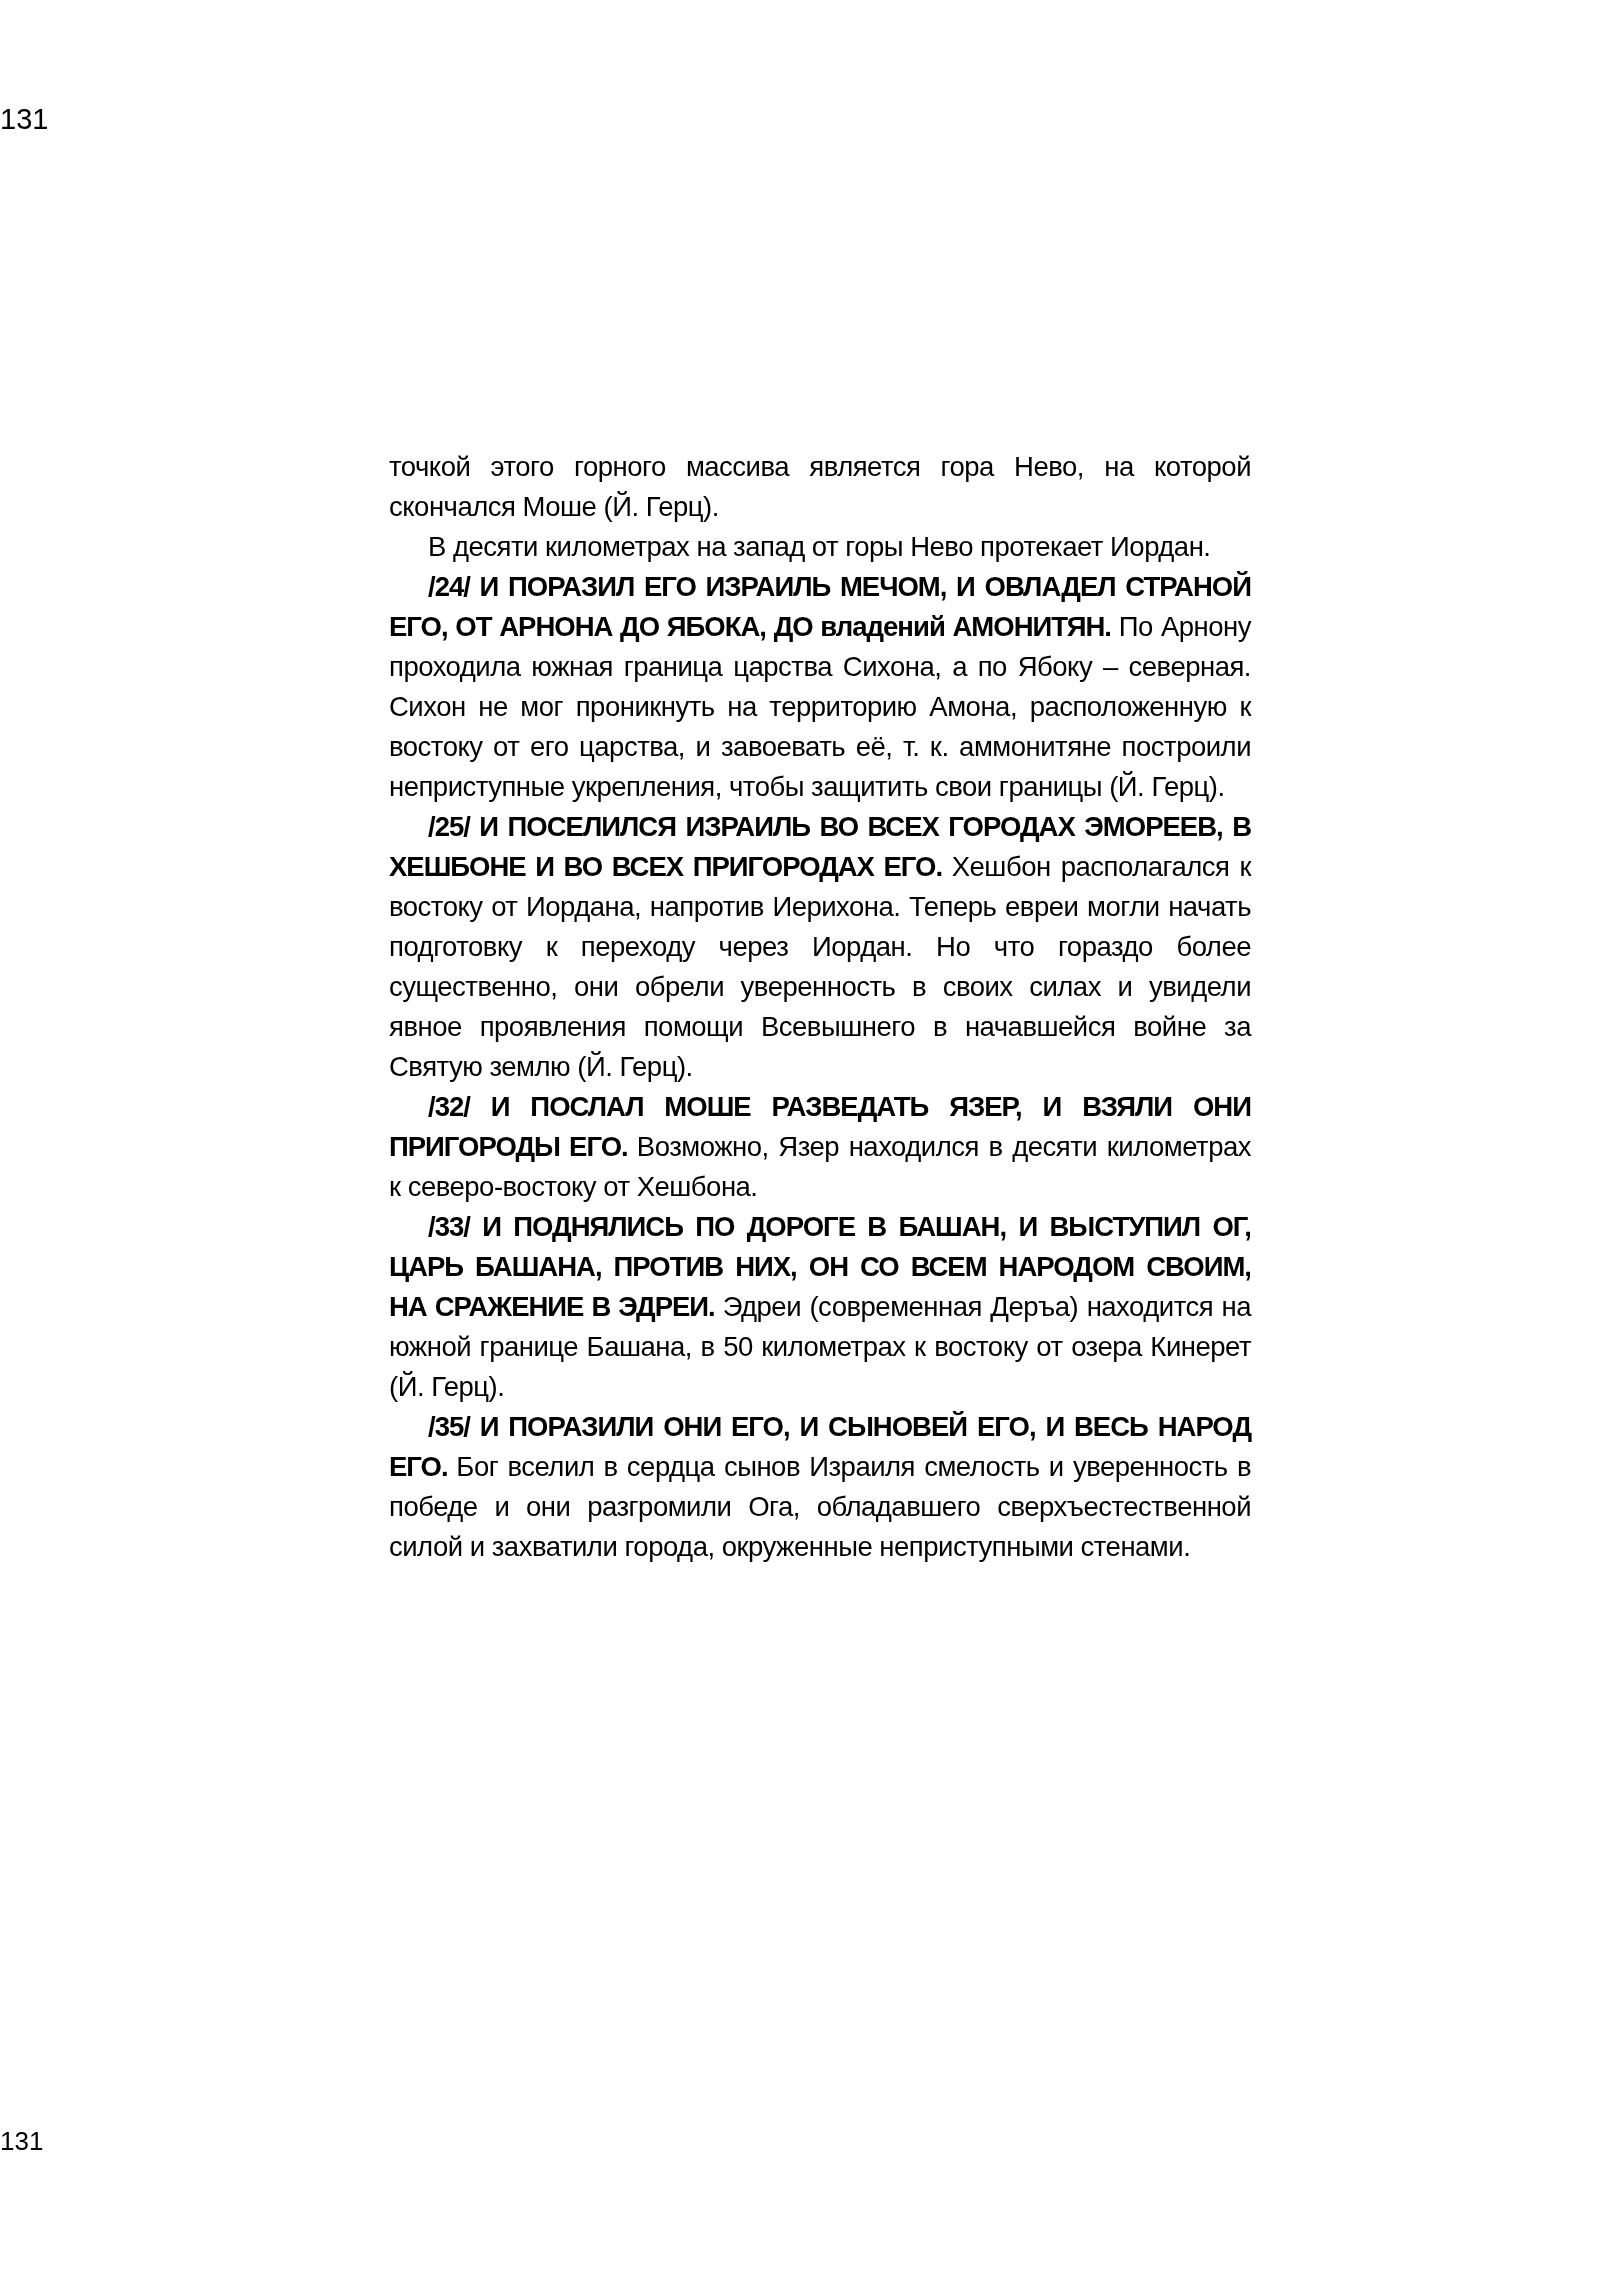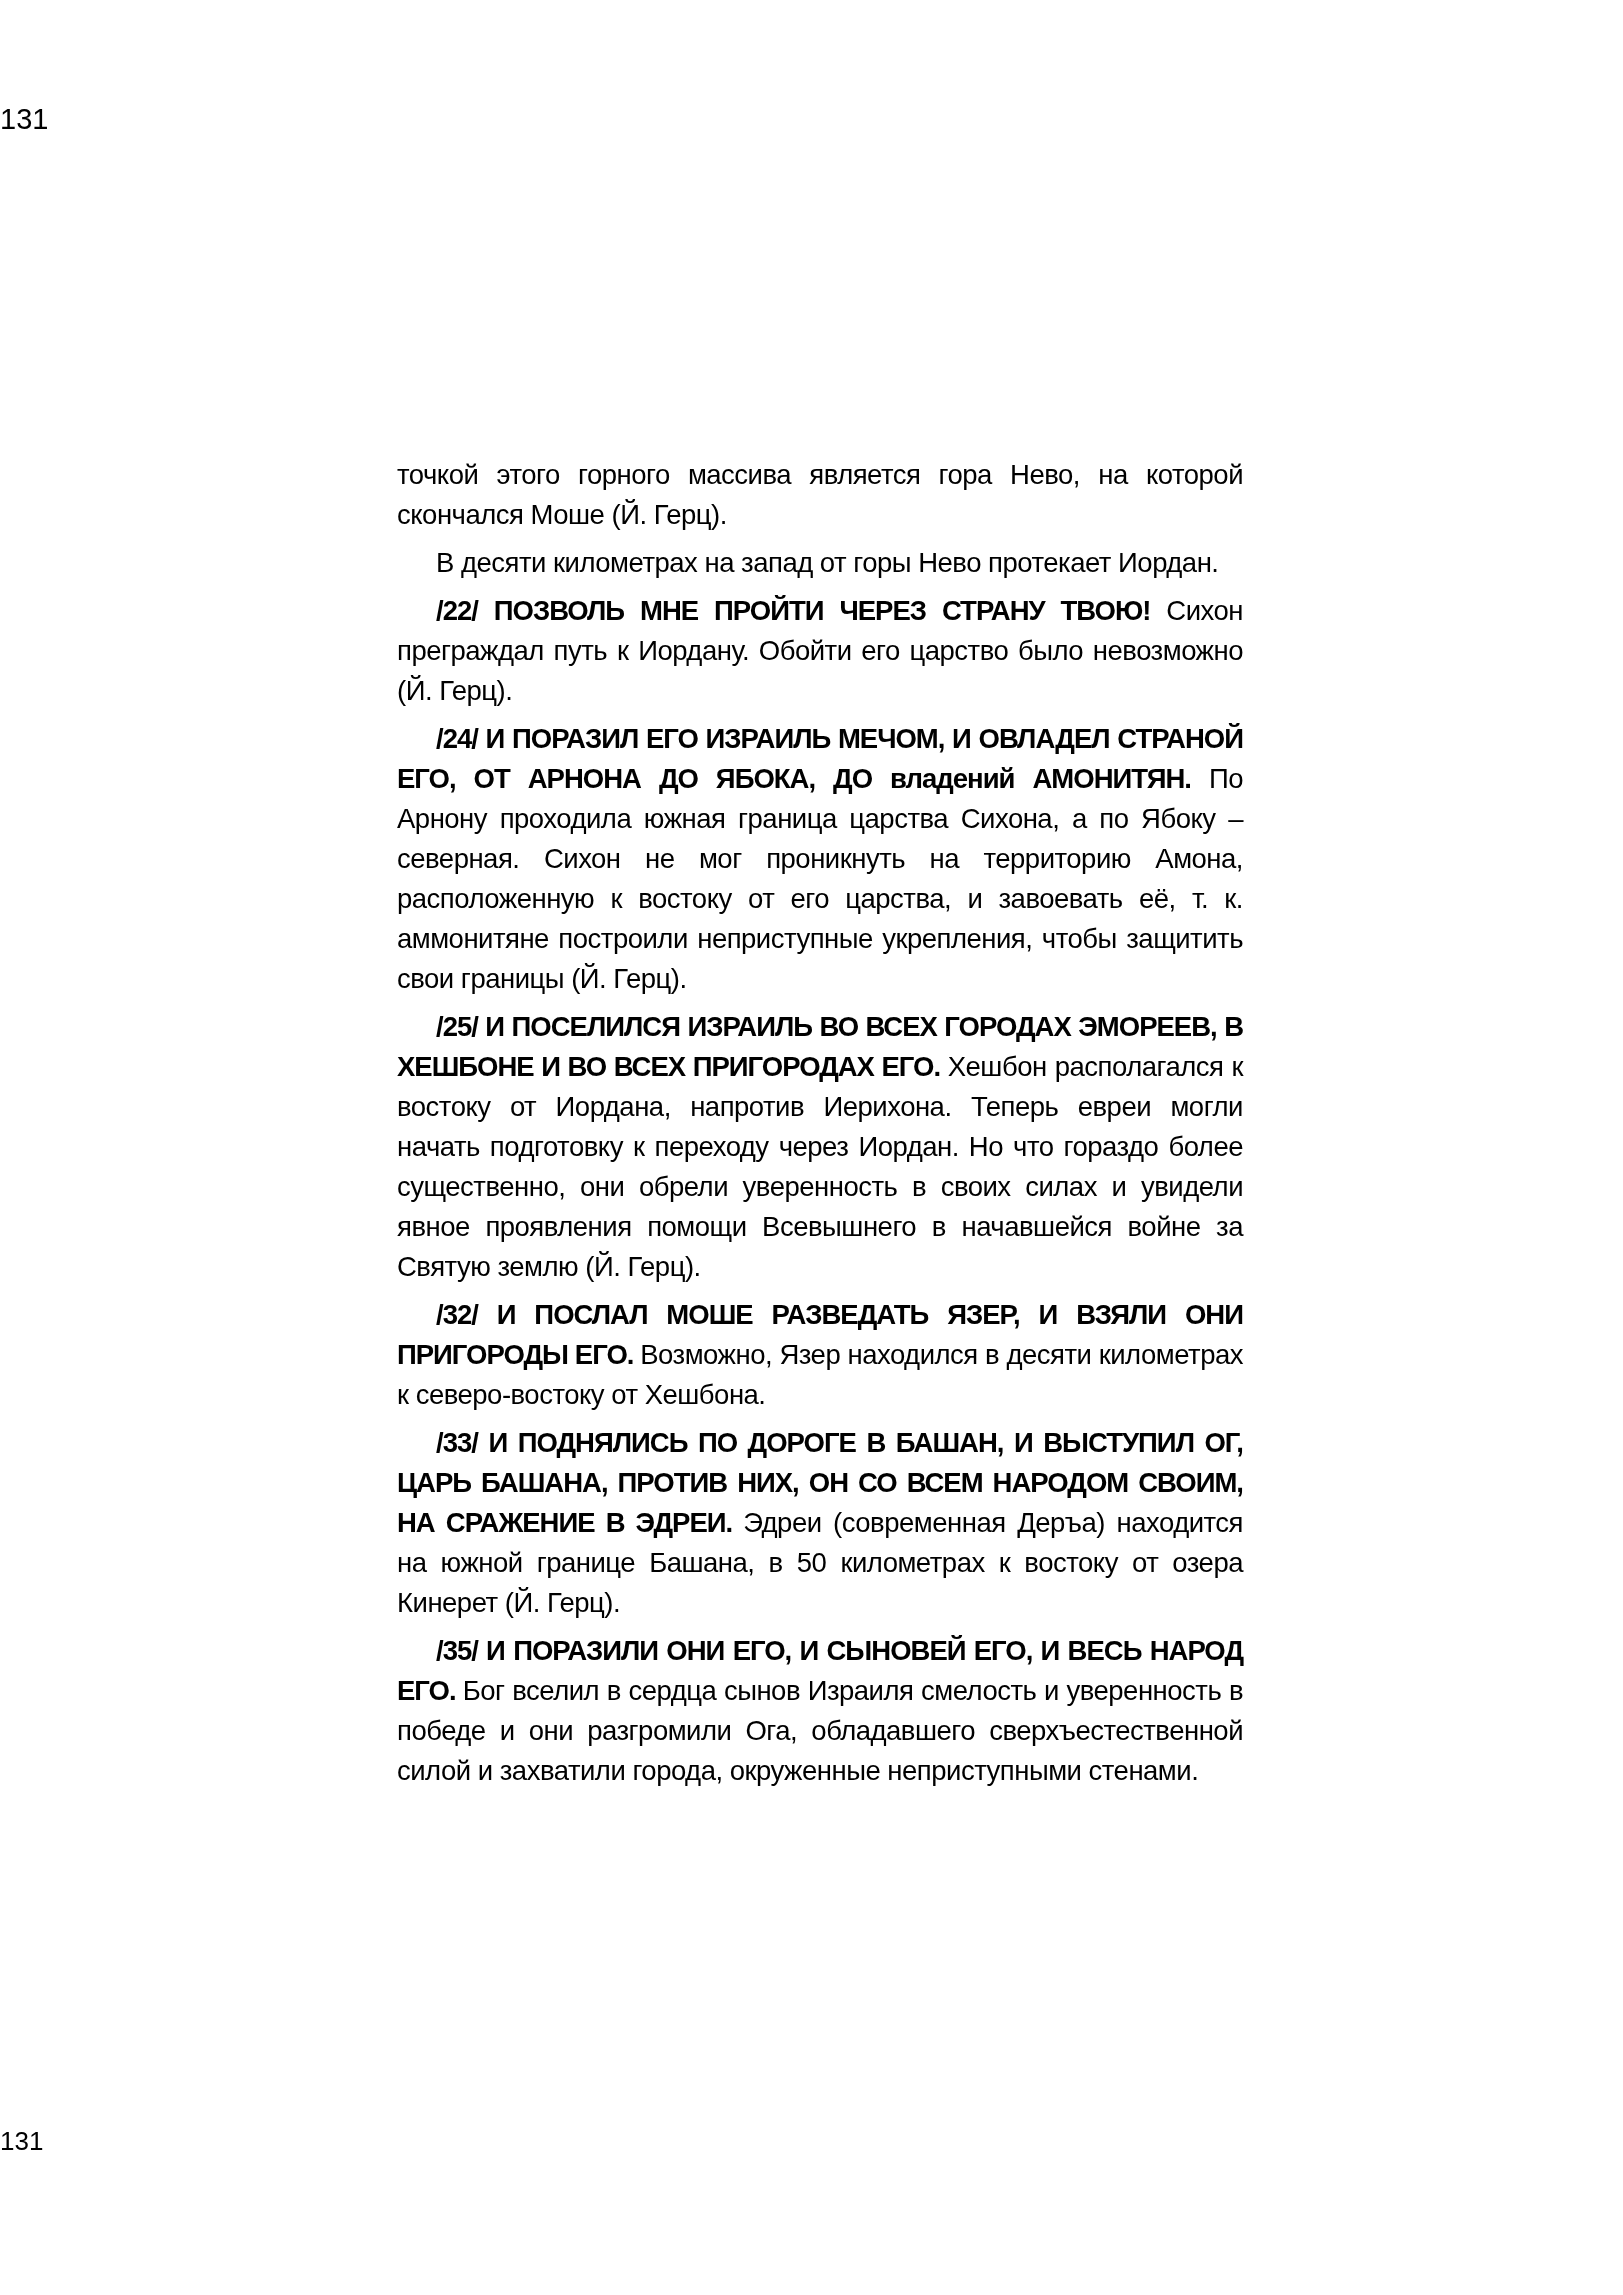--- a/index.html
+++ b/index.html
@@ -35,41 +35,40 @@
     left: 389px;
     top: 447px;
     width: 862px;
     font-size: 27.5px;
     line-height: 40px;
     letter-spacing: -0.5px;
     text-align: justify;
     text-justify: inter-word;
   }
   .content p {
-    margin: 8px;
+    margin: 0;
     padding: 0;
   }
   .content p.ind {
     text-indent: 39px;
   }
   .seg-b {
     font-weight: 700;
     letter-spacing: -1px;
   }
 </style>
 </head>
 <body>
 
 <div class="page">
   <div class="pagenum pagenum-top">131</div>
 
   <div class="content">
       <p><span>точкой этого горного массива является гора Нево, на которой скончался Моше (Й. Герц).</span></p>
       <p class="ind"><span>В десяти километрах на запад от горы Нево протекает Иордан.</span></p>
-      <p class="ind"><span class="seg-b">/22/ ПОЗВОЛЬ МНЕ ПРОЙТИ ЧЕРЕЗ СТРАНУ ТВОЮ! </span><span>Сихон преграждал путь к Иордану. Обойти его царство было невозможно (Й. Герц).</span></p>
       <p class="ind"><span class="seg-b">/24/ И ПОРАЗИЛ ЕГО ИЗРАИЛЬ МЕЧОМ, И ОВЛАДЕЛ СТРАНОЙ ЕГО, ОТ АРНОНА ДО ЯБОКА, ДО владений АМОНИТЯН. </span><span>По Арнону проходила южная граница царства Сихона, а по Ябоку – северная. Сихон не мог проникнуть на территорию Амона, расположенную к востоку от его царства, и завоевать её, т. к. аммонитяне построили неприступные укрепления, чтобы защитить свои границы (Й. Герц).</span></p>
       <p class="ind"><span class="seg-b">/25/ И ПОСЕЛИЛСЯ ИЗРАИЛЬ ВО ВСЕХ ГОРОДАХ ЭМОРЕЕВ, В ХЕШБОНЕ И ВО ВСЕХ ПРИГОРОДАХ ЕГО. </span><span>Хешбон располагался к востоку от Иордана, напротив Иерихона. Теперь евреи могли начать подготовку к переходу через Иордан. Но что гораздо более существенно, они обрели уверенность в своих силах и увидели явное проявления помощи Всевышнего в начавшейся войне за Святую землю (Й. Герц).</span></p>
       <p class="ind"><span class="seg-b">/32/ И ПОСЛАЛ МОШЕ РАЗВЕДАТЬ ЯЗЕР, И ВЗЯЛИ ОНИ ПРИГОРОДЫ ЕГО. </span><span>Возможно, Язер находился в десяти километрах к северо-востоку от Хешбона.</span></p>
       <p class="ind"><span class="seg-b">/33/ И ПОДНЯЛИСЬ ПО ДОРОГЕ В БАШАН, И ВЫСТУПИЛ ОГ, ЦАРЬ БАШАНА, ПРОТИВ НИХ, ОН СО ВСЕМ НАРОДОМ СВОИМ, НА СРАЖЕНИЕ В ЭДРЕИ. </span><span>Эдреи (современная Деръа) находится на южной границе Башана, в 50 километрах к востоку от озера Кинерет (Й. Герц).</span></p>
       <p class="ind"><span class="seg-b">/35/ И ПОРАЗИЛИ ОНИ ЕГО, И СЫНОВЕЙ ЕГО, И ВЕСЬ НАРОД ЕГО. </span><span>Бог вселил в сердца сынов Израиля смелость и уверенность в победе и они разгромили Ога, обладавшего сверхъестественной силой и захватили города, окруженные неприступными стенами.</span></p>
     </div>
 
   <div class="pagenum pagenum-bottom">131</div>
 </div>
 

